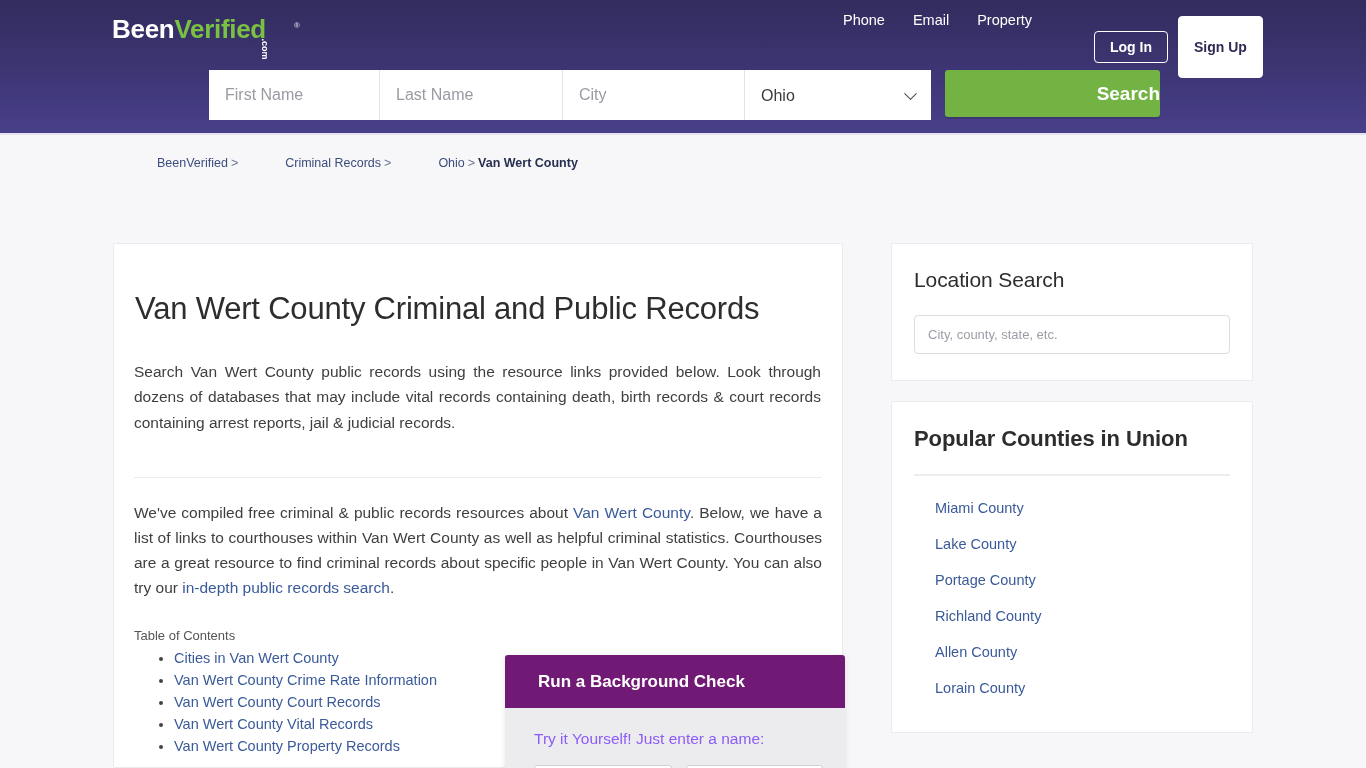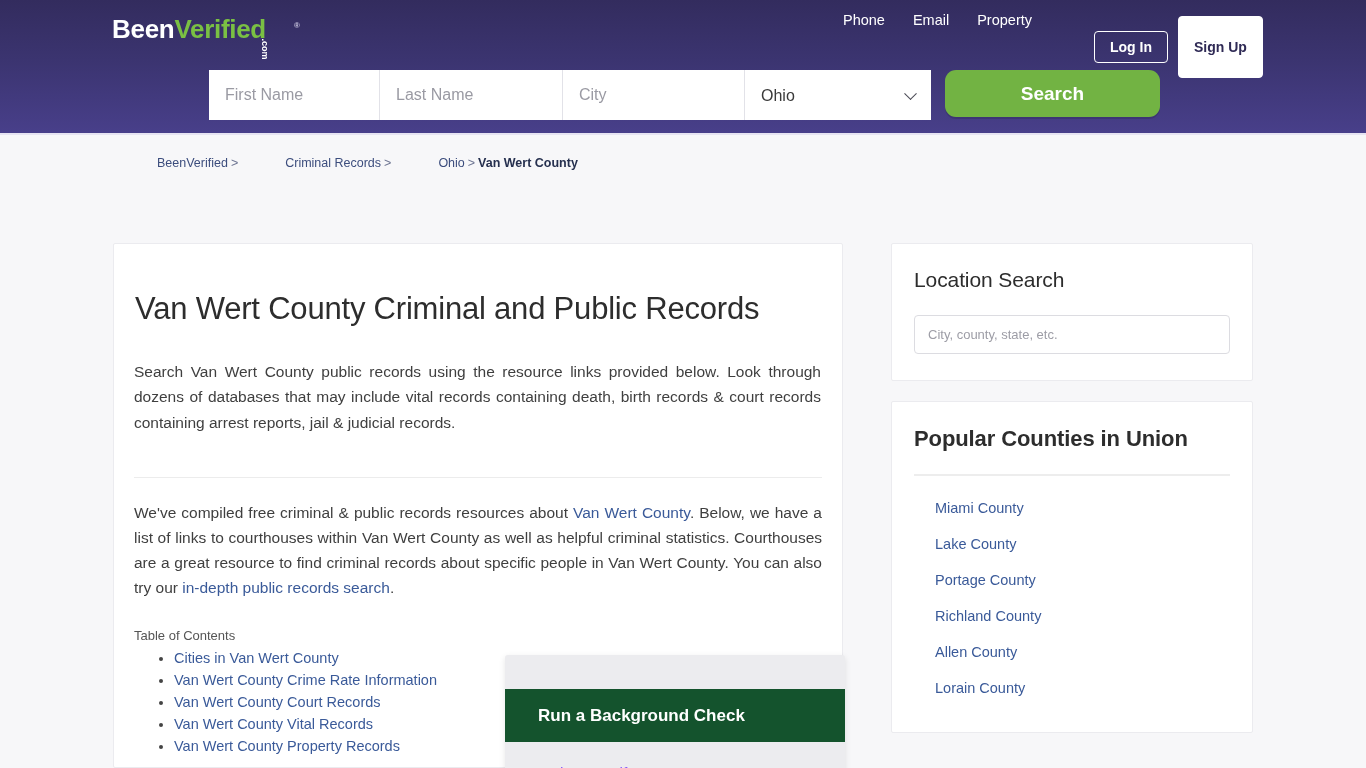--- a/index.html
+++ b/index.html
@@ -162,27 +162,28 @@
     transform: translateY(-65%) rotate(45deg);
     pointer-events: none;
   }
 
   .btn-search {
     margin-left: 14px;
     width: 215px;
     height: 47px;
     background: #72b343;
     border: 0;
-    border-radius: 11px;
+    border-radius: 3px;
     color: #ffffff;
     font-family: inherit;
     font-size: 19px;
     font-weight: 700;
     cursor: pointer;
     box-shadow: 0 2px 0 rgba(0,0,0,0.12);
+    text-align: right;
   }
 
   
   .breadcrumb {
     position: absolute;
     left: 113px;
     top: 156px;
     font-size: 12.5px;
     color: #2f3b63;
     white-space: nowrap;
@@ -276,26 +277,25 @@
     position: absolute;
     left: 391px;
     top: 411px;
     width: 340px;
     background: #ececef;
     border-radius: 3px;
     box-shadow: 0 2px 6px rgba(0,0,0,0.10);
     overflow: hidden;
   }
   .bgcheck-head {
-    background: #14532d;
+    background: #701a75;
     color: #ffffff;
     font-size: 17px;
     font-weight: 700;
     padding: 17px 20px 16px 33px;
-    margin-top: 34px;
   }
   .bgcheck-body { padding: 22px 22px 18px 29px; }
   .bgcheck-prompt {
     font-size: 15.5px;
     color: #8b5cf6;
     margin-bottom: 17px;
   }
   .bgcheck-inputs { display: flex; gap: 14px; }
   .bgcheck-inputs input {
     flex: 1;

